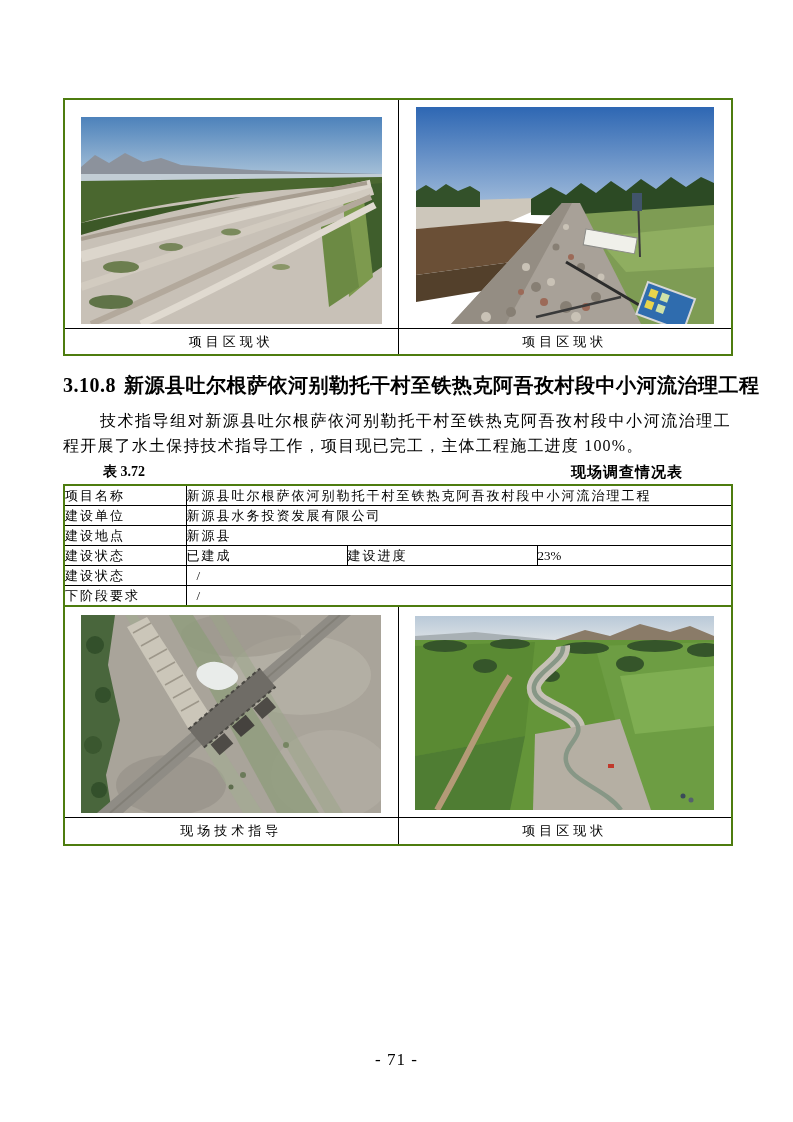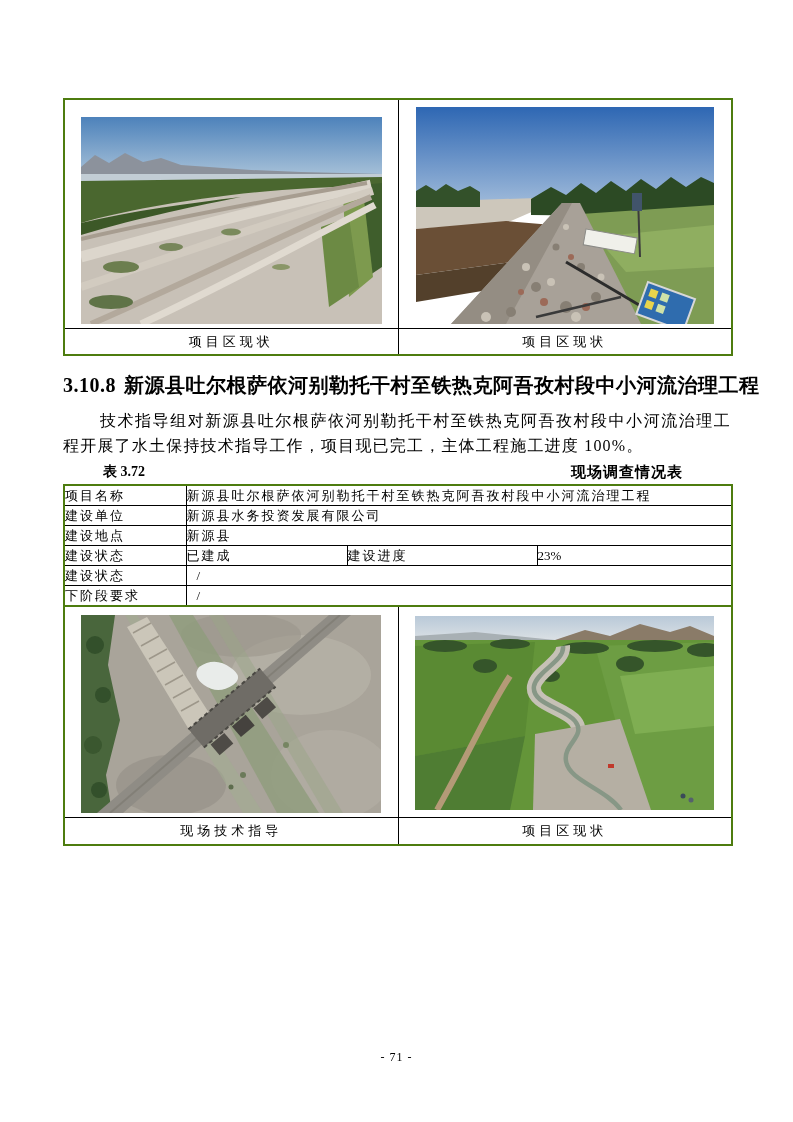--- a/index.html
+++ b/index.html
@@ -48,21 +48,21 @@
   .info-table td.slash{text-align:left;padding-left:10px;letter-spacing:0;}
   .info-table td.pct{letter-spacing:0;font-family:"Liberation Serif",serif;}
 
   .bottom-ptable{margin-top:-2px;border-radius:32px;}
   .bottom-ptable .photo-cell{height:208px;}
   .bottom-ptable .caption-cell{height:26px;}
 
   .ph{display:inline-block;line-height:0;}
   .footer{
     position:absolute;left:0;top:1050px;width:793px;text-align:center;
-    font-size:12px;letter-spacing:1px;
+    font-size:17px;letter-spacing:1px;
   }
 </style>
 </head>
 <body>
 
 <div class="page">
   <div class="content">
 
     <table class="ptable top-table">
       <colgroup>

